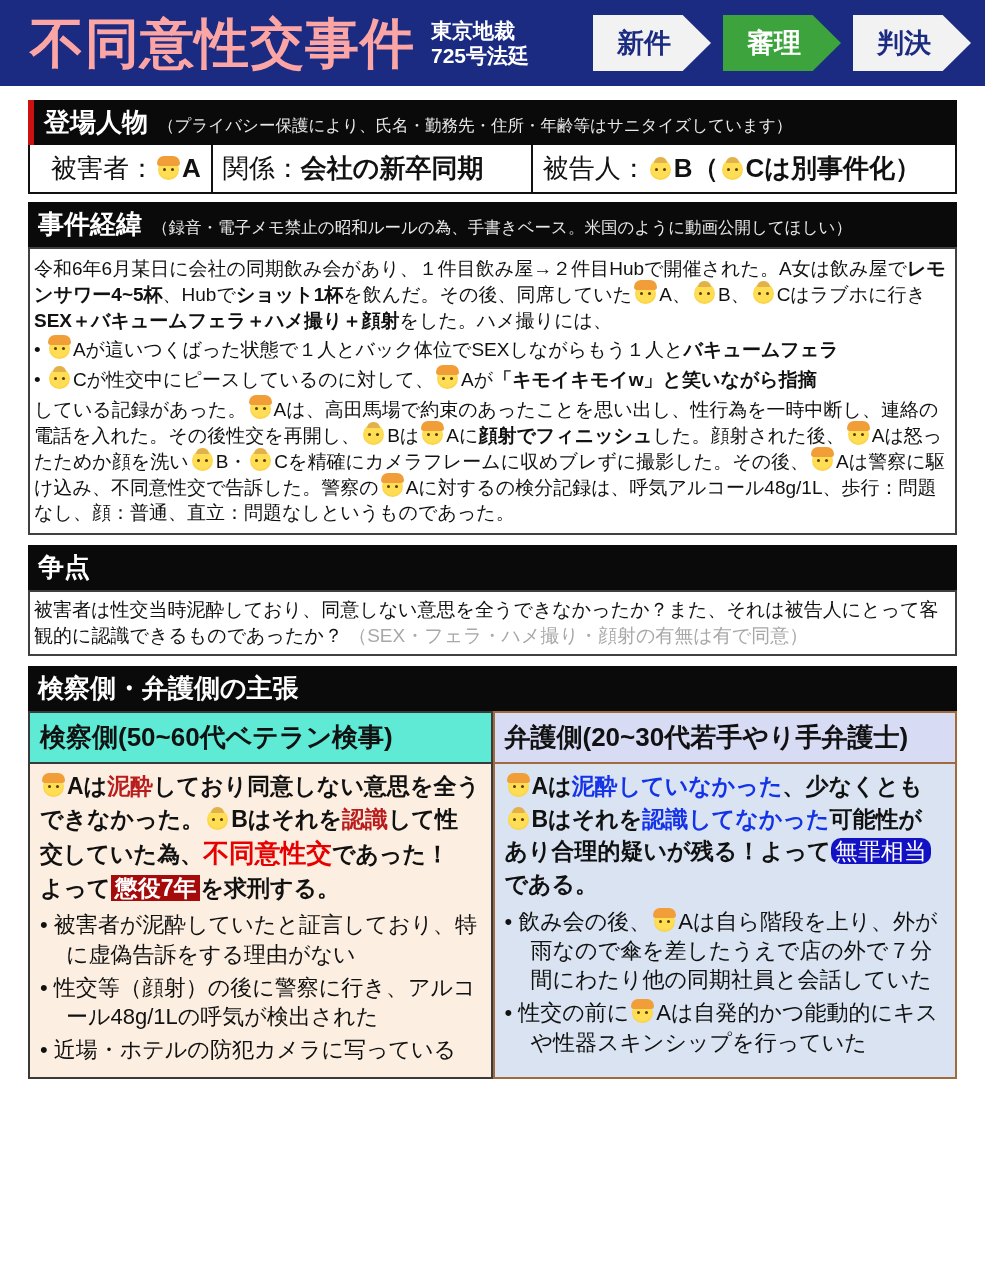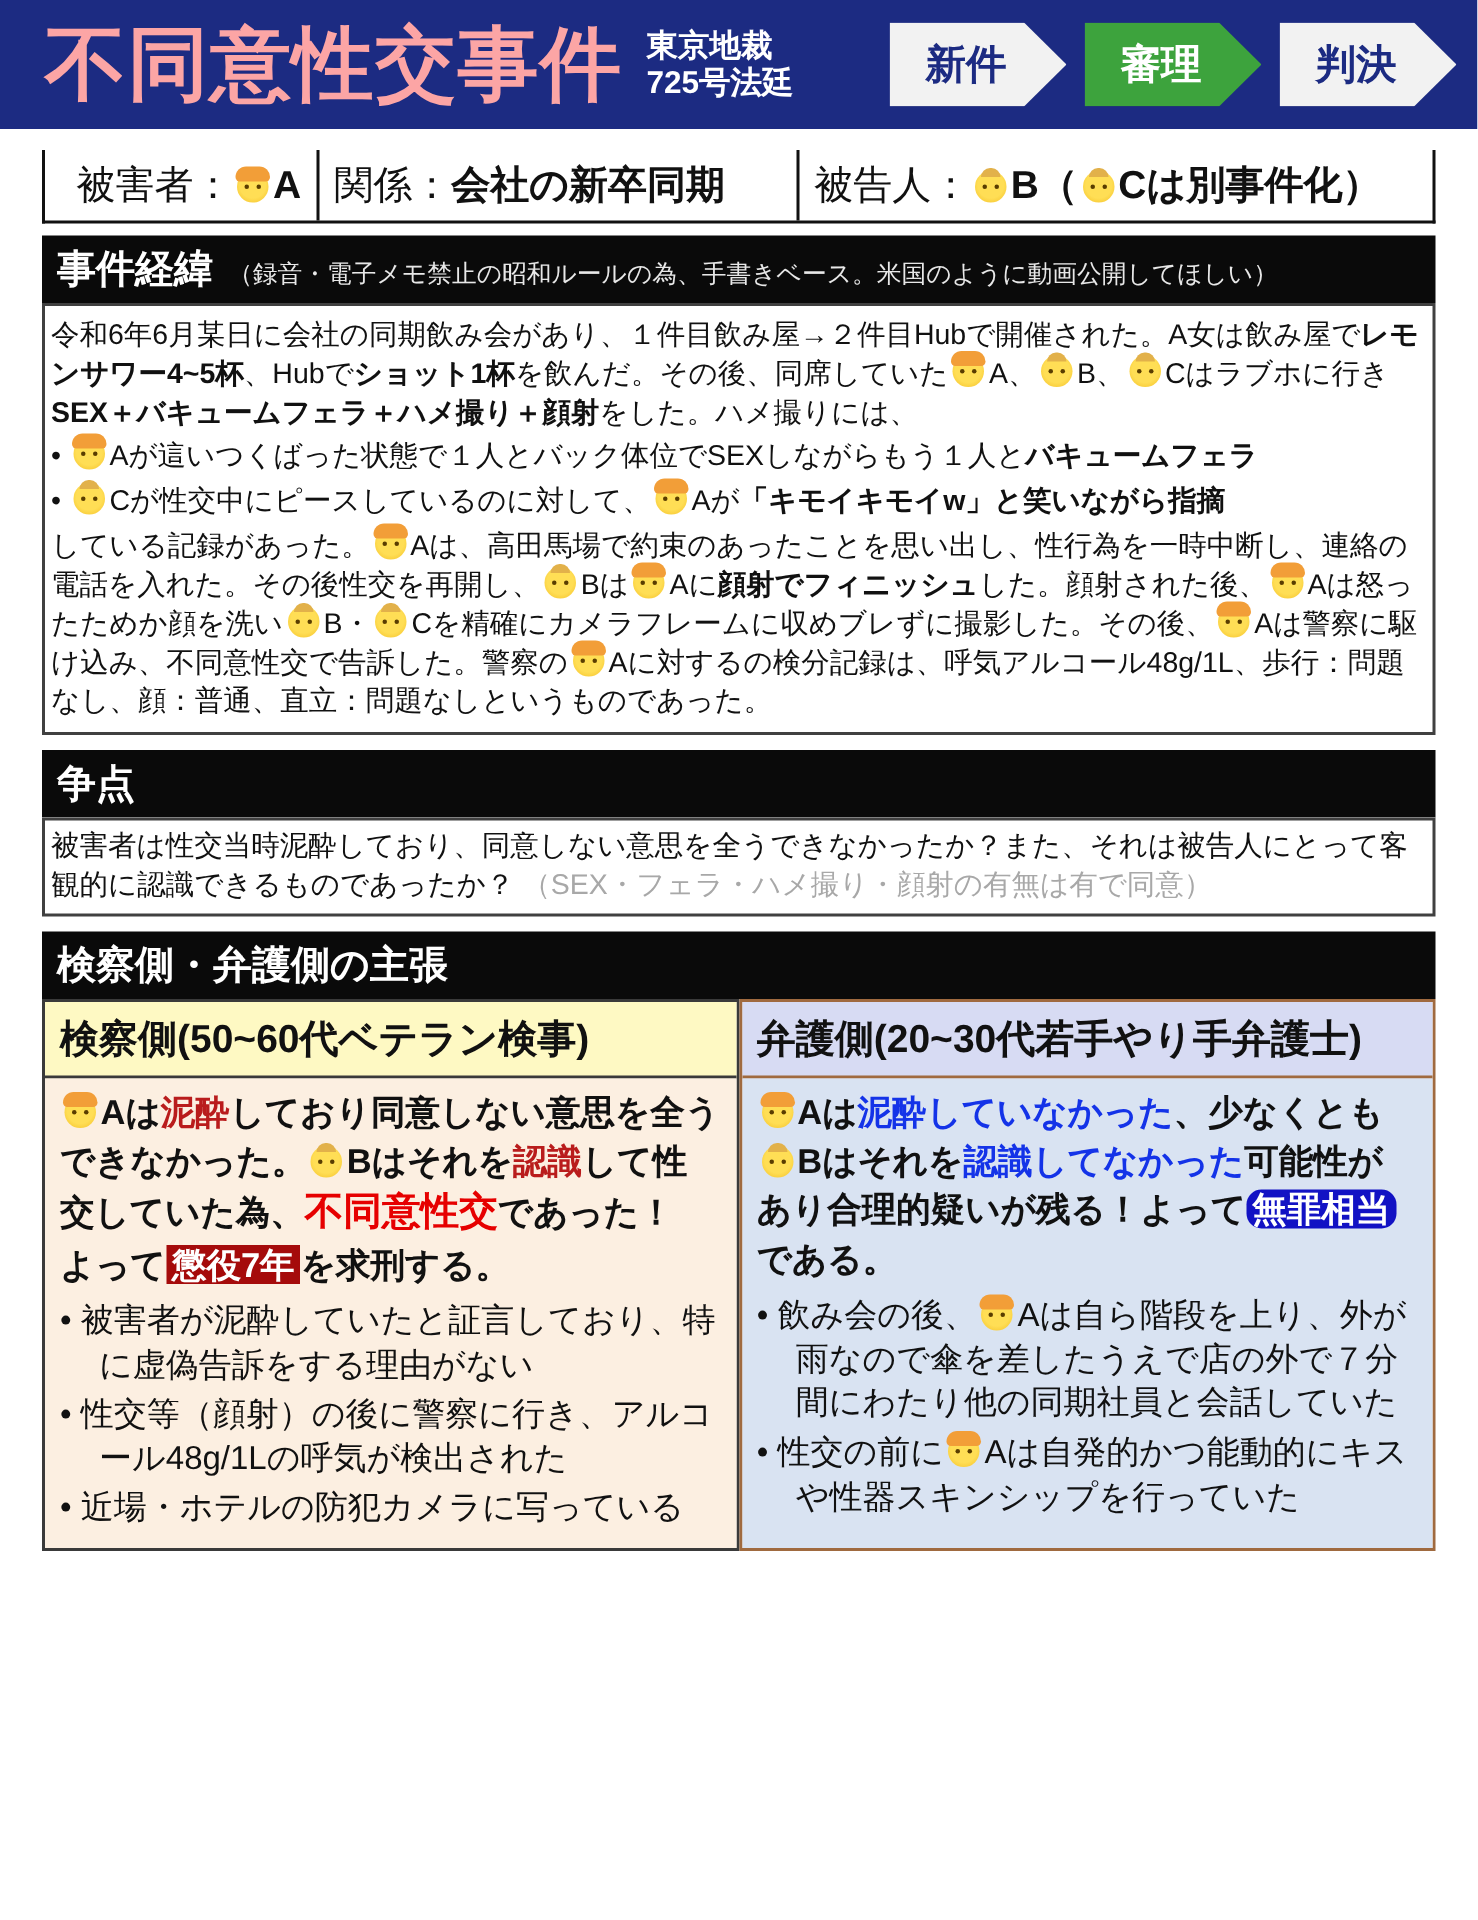--- a/index.html
+++ b/index.html
@@ -38,21 +38,21 @@
   .people-cell + .people-cell { border-left:2px solid #111; }
   .people-cell.c2 { flex:1; }
   .people-cell.c3 { min-width:320px; }
 
   
   .b { font-weight:bold; }
   .red { color:#b91c1c; font-weight:bold; }
   .bigred { color:#e60000; font-weight:bold; font-size:1.12em; }
   .blue { color:#1433e8; font-weight:bold; }
   .hlred { background:#a50b0b; color:#fff; font-weight:bold; padding:0 4px; }
-  .hlblue { background:#1212c4; color:#fff; font-weight:bold; padding:0 4px;border-radius:10px; }
+  .hlblue { background:#1212c4; color:#fff; font-weight:normal; padding:0 4px;border-radius:10px; }
   .gray { color:#a8a8a8; }
   .para { margin:2px 0; }
   .para.bullet { padding-left:26px; text-indent:-26px; margin:4px 0; }
 
   
   .emoji { display:inline-block; width:21px; height:21px; border-radius:50%;
     vertical-align:-3px; margin:0 3px; position:relative;
     background:radial-gradient(circle at 50% 45%,#ffde55 55%,#f3bd22 100%); }
   .emoji::after { content:""; position:absolute; left:5px; top:9px; width:3px; height:3px;
     border-radius:50%; background:#5a3d00; box-shadow:8px 0 0 #5a3d00; }
@@ -60,21 +60,21 @@
     height:10px; border-radius:12px 12px 5px 5px; background:#f29e38; }
   .emoji-man::before { content:""; position:absolute; left:4px; top:-2px; width:13px;
     height:6px; border-radius:8px 8px 0 0; background:#e2b14a; }
 
   
   .claims { display:flex; align-items:stretch; }
   .col { width:50%; display:flex; flex-direction:column; }
   .col.pros { border:2px solid #3a3a3a; }
   .col.def  { border:2px solid #a06a3f; border-left-width:2px; }
   .col-header { font-size:26px; font-weight:bold; padding:7px 10px; }
-  .pros .col-header { background:#fef9c3; border-bottom:2px solid #3a3a3a; }
+  .pros .col-header { background:#5eead4; border-bottom:2px solid #3a3a3a; }
   .def  .col-header { background:#d7dbf3; border-bottom:2px solid #a06a3f; }
   .col-body { flex:1; padding:6px 10px 8px; font-size:22px; line-height:1.33; }
   .pros .col-body { background:#fcefe1; }
   .def  .col-body { background:#d9e3f2; }
   .lead { font-weight:bold; font-size:23px; line-height:1.42; margin-bottom:6px; }
 </style>
 </head>
 <body>
 
 <div class="top-header">
@@ -85,20 +85,24 @@
   </div>
   <div class="steps">
     <div class="step">新件</div>
     <div class="step active">審理</div>
     <div class="step">判決</div>
   </div>
 </div>
 
 <div class="page">
 
+  <div class="bar people-bar">
+    <span class="label">登場人物</span>
+    <span class="note">（プライバシー保護により、氏名・勤務先・住所・年齢等はサニタイズしています）</span>
+  </div>
   <div class="people-row">
     <div class="people-cell c1"><span>被害者：</span><span class="emoji emoji-girl"></span><span class="b">A</span></div>
     <div class="people-cell c3"><span>関係：</span><span class="b">会社の新卒同期</span></div>
     <div class="people-cell c2"><span>被告人：</span><span class="emoji emoji-man"></span><span class="b">B（</span><span class="emoji emoji-man"></span><span class="b">Cは別事件化）</span></div>
   </div>
 
   <div class="gap8"></div>
 
   <div class="bar">
     <span class="label">事件経緯</span>

